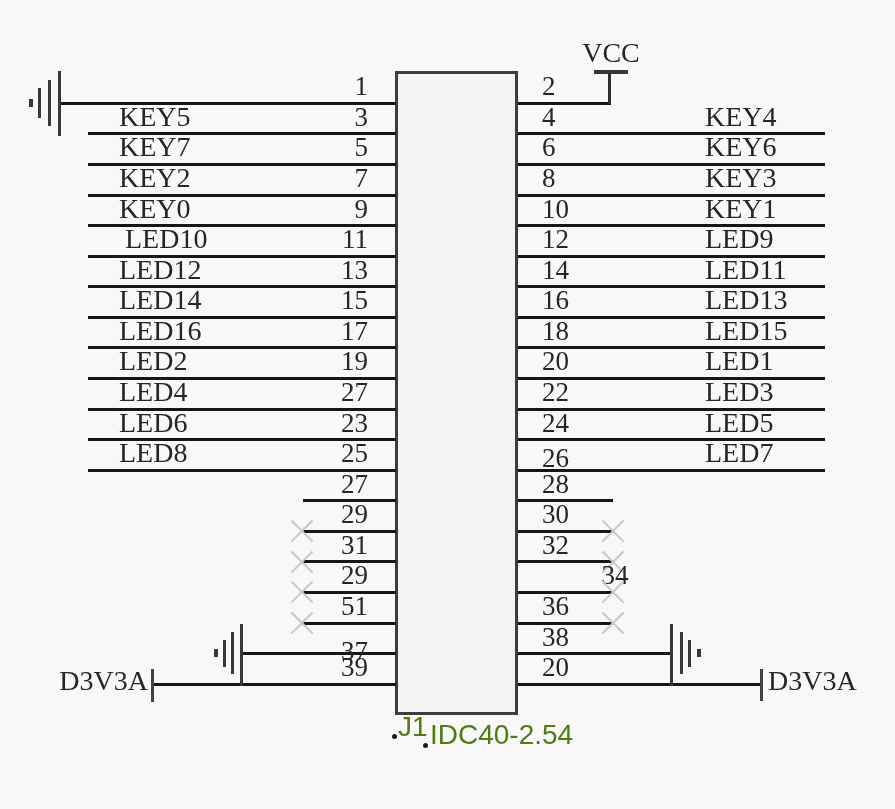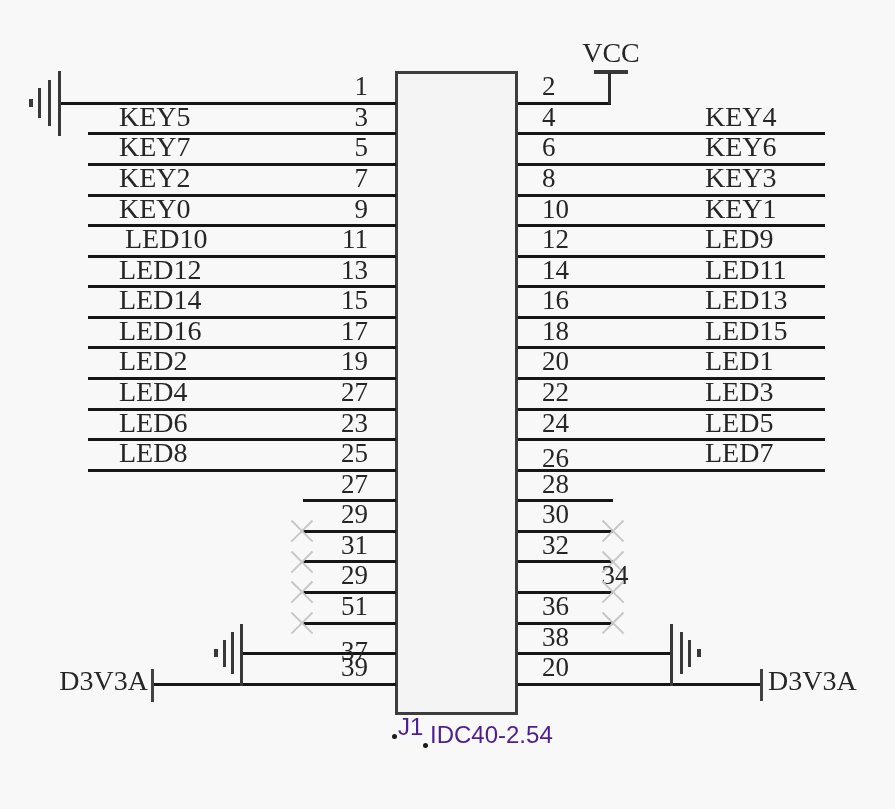--- a/index.html
+++ b/index.html
@@ -33,21 +33,21 @@
   .nc-x .b{
     position:absolute;left:0;top:14px;width:30px;height:2.2px;
     background:#c8c8c8;
   }
   .nc-x .b1{transform:rotate(45deg);}
   .nc-x .b2{transform:rotate(-45deg);}
   .anchor-dot{position:absolute;width:5px;height:5px;border-radius:50%;background:#1b1b1b;}
   .ref-text{
     position:absolute;
     font-family:"Liberation Sans","DejaVu Sans",sans-serif;
-    font-size:24px;line-height:20px;color:#4c1d95;white-space:nowrap;
+    font-size:28px;line-height:20px;color:#4d7c0f;white-space:nowrap;
   }
 </style>
 </head>
 <body>
 
 <div id="sheet">
 
   <div class="connector-body"></div>
 
   <div id="rows-layer">

